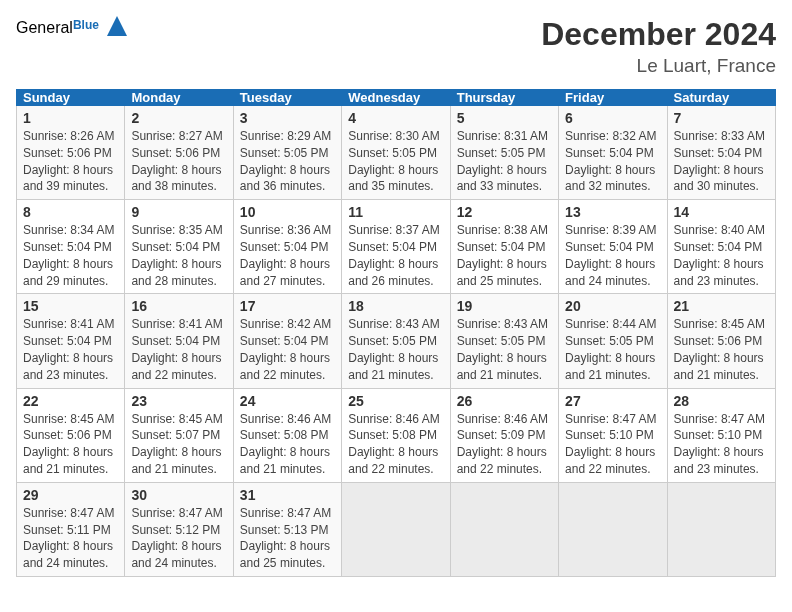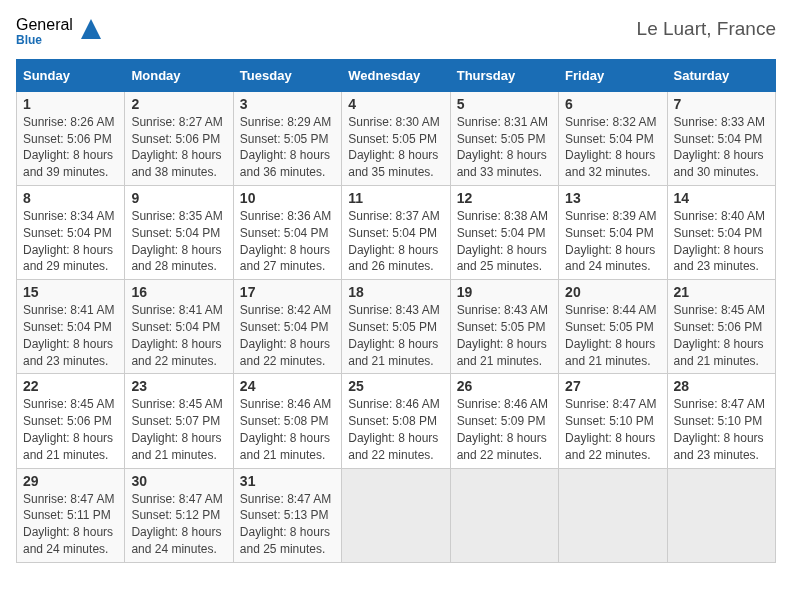--- a/index.html
+++ b/index.html
@@ -15,21 +15,21 @@
       justify-content: space-between;
       align-items: flex-start;
       margin-bottom: 12px;
     }
     .logo {
       display: flex;
       align-items: center;
     }
     .logo-text {
       display: flex;
-      flex-direction: column;
+      flex-direction: row;
       line-height: 1.1;
     }
     .logo-blue {
       font-size: 12px;
       font-weight: bold;
       color: #1a6db5;
     }
     .logo-icon {
       width: 28px;
       height: 28px;
@@ -50,21 +50,21 @@
       margin-top: 2px;
     }
     table {
       width: 100%;
       border-collapse: collapse;
       font-size: 11px;
     }
     thead tr th {
       background-color: #1a6db5;
       color: white;
-      padding: 8px 6px;
+      padding: 0 6px;
       text-align: left;
       font-size: 13px;
       font-weight: bold;
       border: 1px solid #1a6db5;
     }
     tbody tr td {
       border: 1px solid #ccc;
       padding: 4px 6px;
       vertical-align: top;
       width: 14.28%;
@@ -100,20 +100,21 @@
   <div class="logo">
     <div class="logo-text">
       <span>General</span>
       <span class="logo-blue">Blue</span>
     </div>
     <svg class="logo-icon" viewBox="0 0 28 28">
       <polygon points="4,24 14,4 24,24" fill="#1a6db5"></polygon>
     </svg>
   </div>
   <div class="title-section">
+    <div class="month-title">December 2024</div>
     <div class="location">Le Luart, France</div>
   </div>
 </div>
 
 <table>
   <thead>
     <tr>
       <th>Sunday</th>
       <th>Monday</th>
       <th>Tuesday</th>

